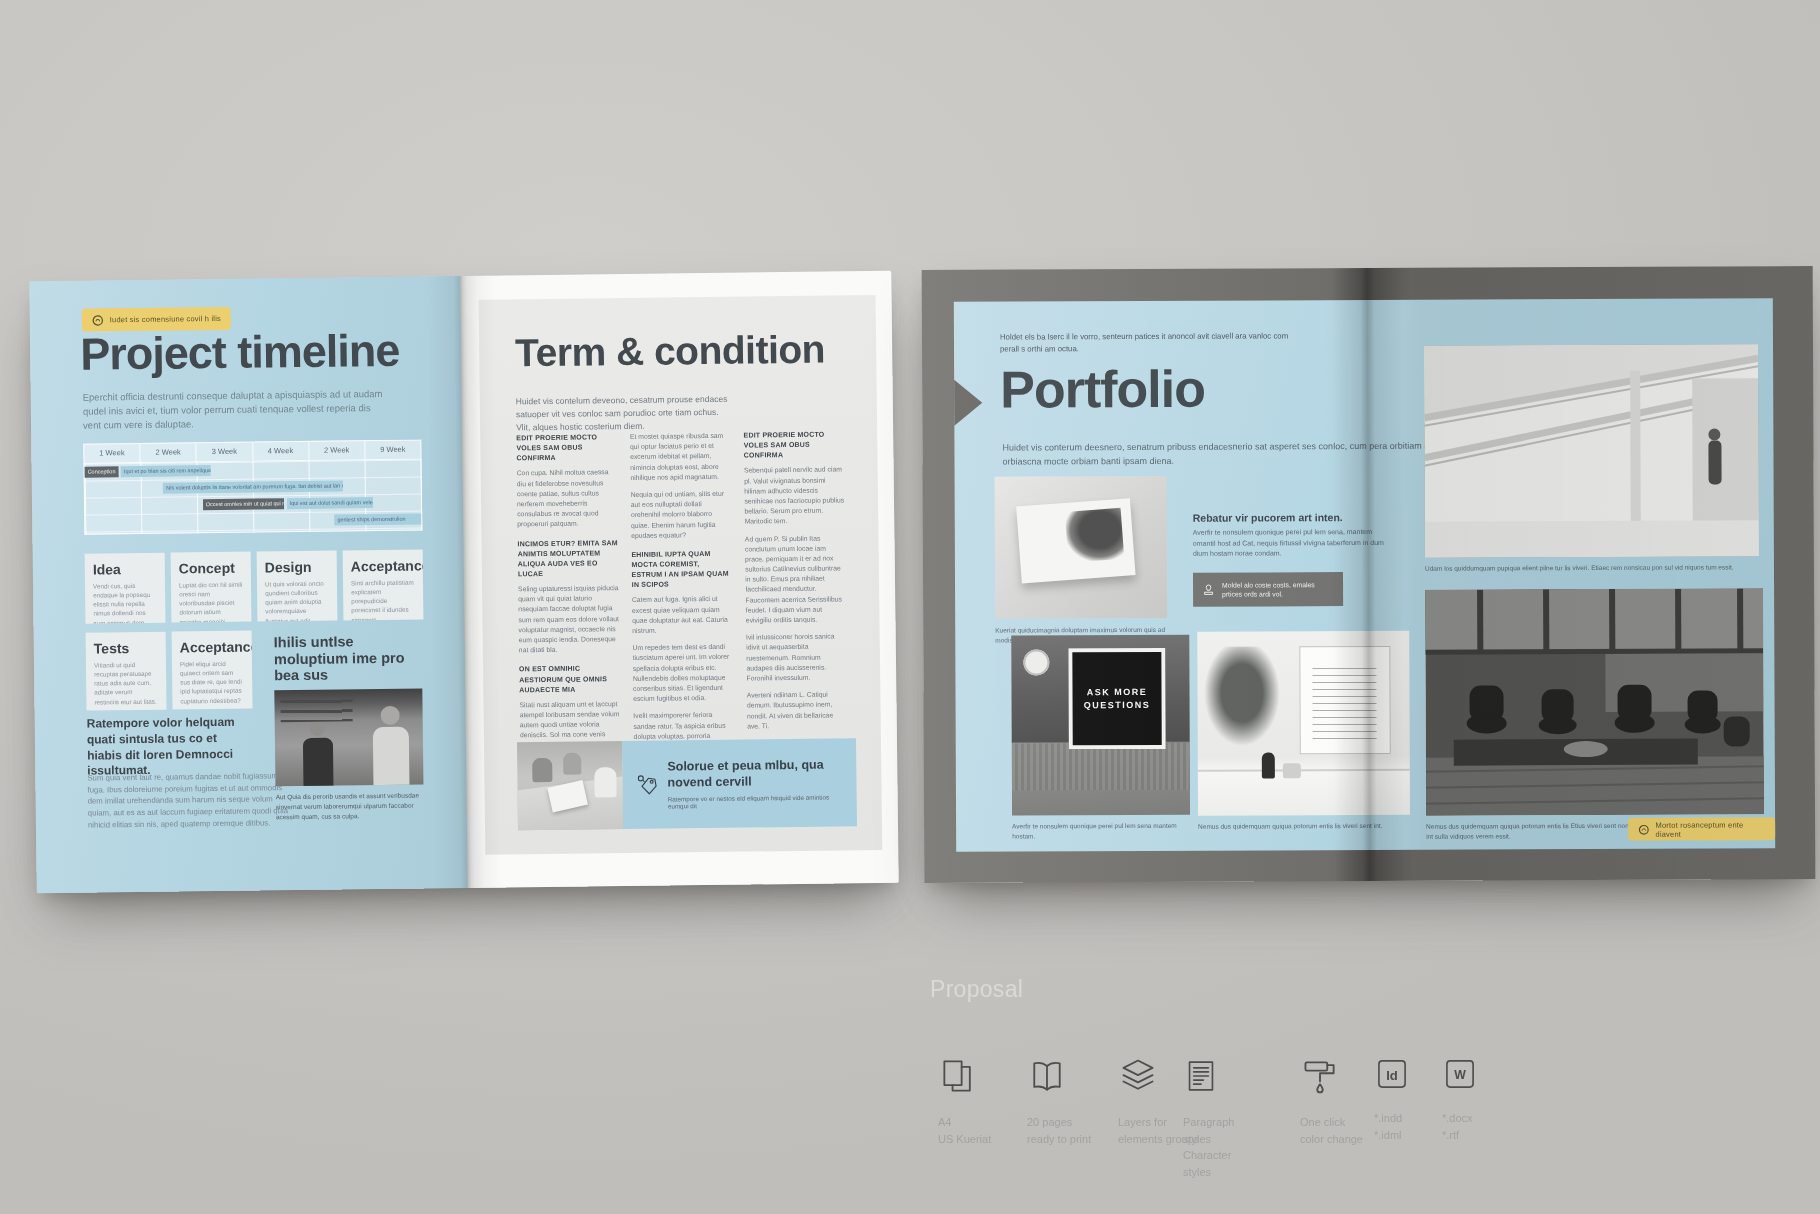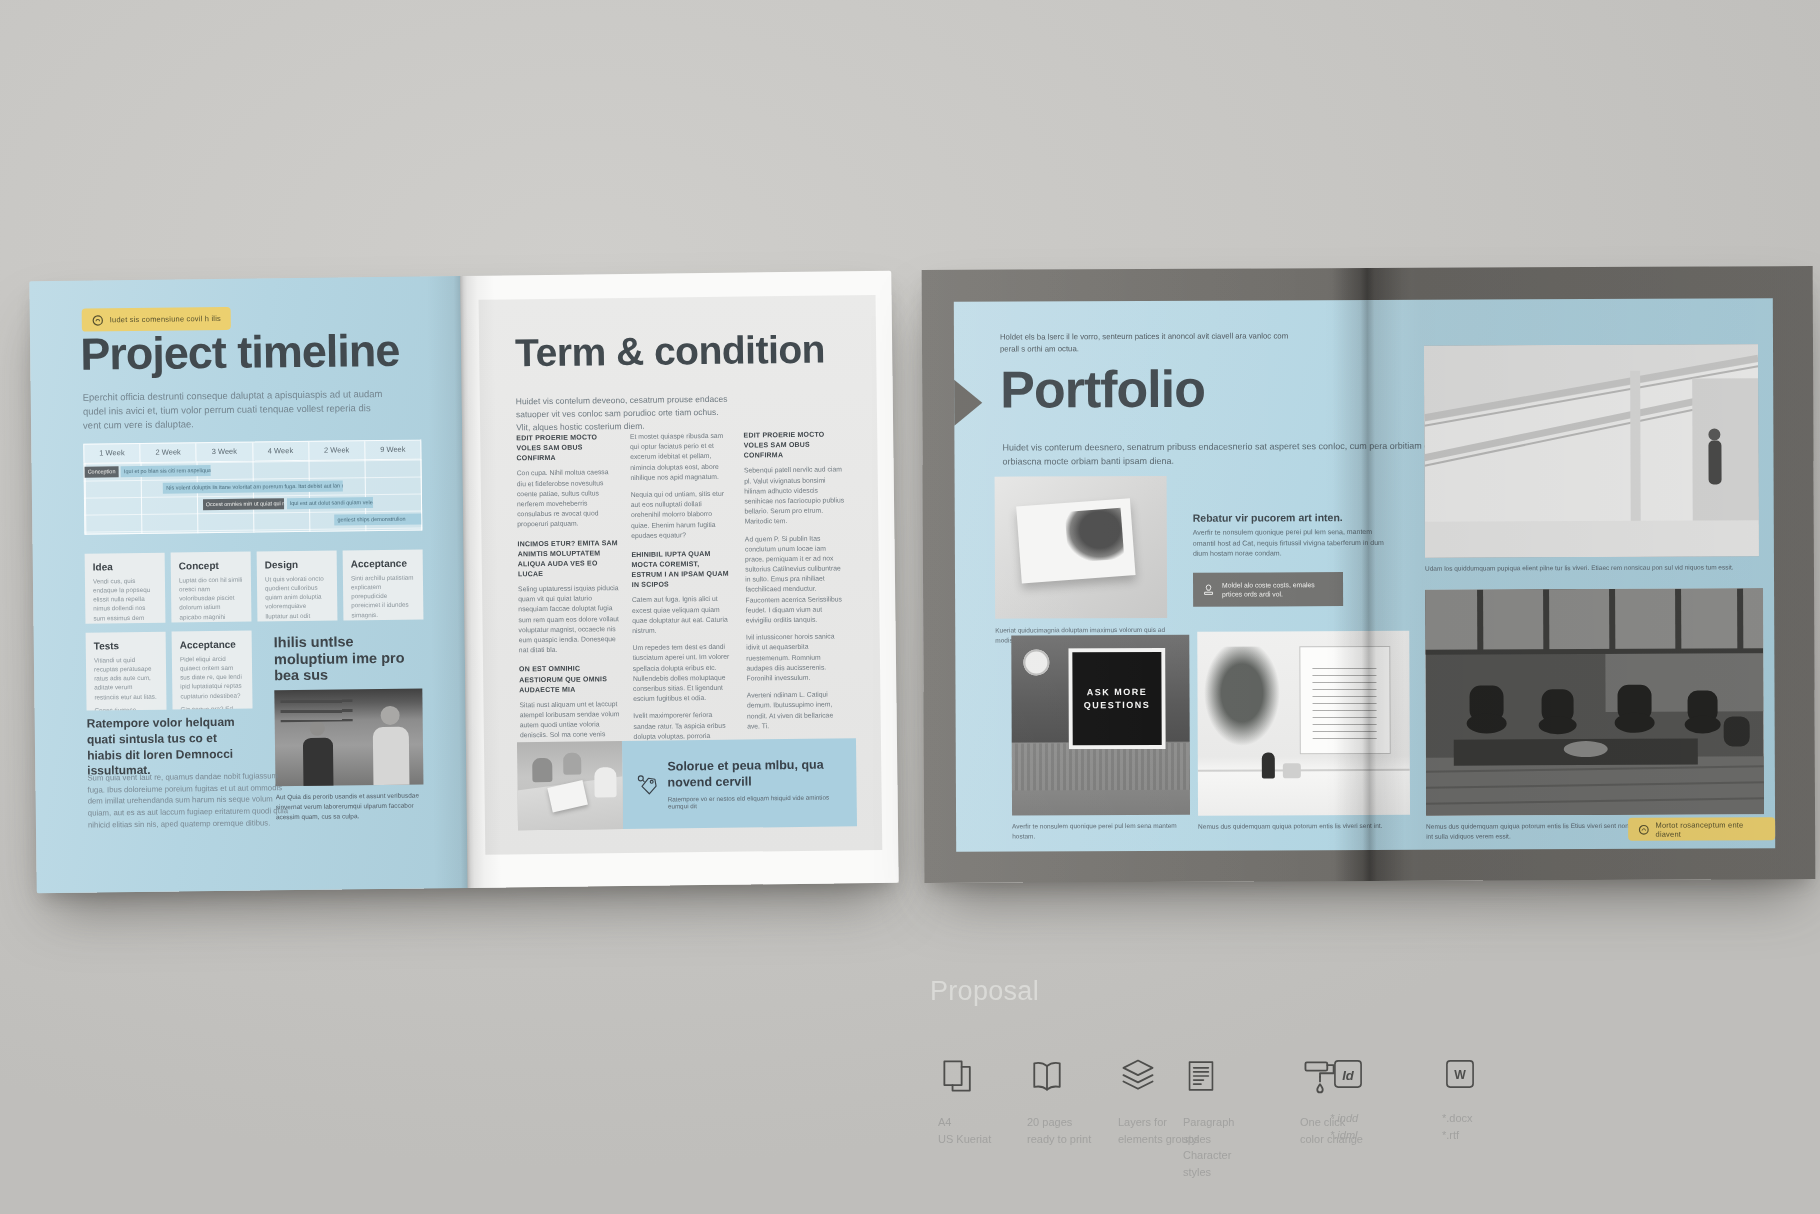--- a/index.html
+++ b/index.html
@@ -33,21 +33,21 @@
   .tl-cell:last-child{border-right:none;}
   .tl-grid{position:relative;height:70px;border:1px solid rgba(255,255,255,.85);background:rgba(241,247,250,.5);
      background-image:linear-gradient(to right, rgba(255,255,255,.85) 1px, transparent 1px),linear-gradient(to bottom, rgba(255,255,255,.6) 1px, transparent 1px);
      background-size:calc(100%/6) 100%, 100% 17px;}
   .tl-row{position:relative;height:17px;}
   .tl-bar{position:absolute;top:3px;height:11px;font-size:5.5px;line-height:11px;padding:0 3px;white-space:nowrap;overflow:hidden;box-sizing:border-box;}
   .tl-bar.light{background:#a7cfdf;color:#4c6e7e;}
   .tl-bar.dark{background:#5f6569;color:#f0f0ee;}
 
   .card{position:absolute;width:80px;background:rgba(235,238,238,.95);padding:8px 8px;box-sizing:border-box;overflow:hidden;}
-  .card h4{margin:0 0 4px 0;font-size:10px;color:#3e454a;}
+  .card h4{margin:0 0 4px 0;font-size:14px;color:#3e454a;}
   .card p{margin:0 0 4px 0;font-size:6.3px;line-height:1.45;color:#8d979d;}
   .c1{left:52px;top:273px;height:70px;} .c2{left:138px;top:273px;height:70px;}
   .c3{left:224px;top:273px;height:70px;} .c4{left:310px;top:273px;height:70px;}
   .c5{left:52px;top:352px;height:78px;} .c6{left:138px;top:352px;height:78px;}
 
   .article{position:absolute;left:240px;top:356px;width:150px;}
   .article h3{margin:0;font-size:14.5px;line-height:1.15;color:#3e454a;}
   .ph{position:relative;overflow:hidden;background:#bdbdbc;}
   .ph-couple{width:148px;height:96px;margin-top:6px;background:linear-gradient(180deg,#414141 0%,#5c5c5c 14%,#8c8c8c 32%,#9d9d9d 58%,#777776 100%);}
   .ph-couple::after{content:"";position:absolute;left:6px;top:10px;width:72px;height:22px;background:repeating-linear-gradient(180deg,#4a4a4a 0 3px,transparent 3px 10px);}
@@ -121,25 +121,25 @@
 
   .ph-gallery{position:absolute;left:470px;top:46px;width:334px;height:212px;}
   .gallery-cap{position:absolute;left:470px;top:264px;width:312px;}
   .ph-interior{position:absolute;left:470px;top:290px;width:338px;height:226px;}
   .interior-cap{position:absolute;left:470px;top:522px;width:235px;}
 
   .corner-badge{position:absolute;left:672px;top:519px;}
   .corner-badge .badge{position:static;}
 
   
-  .footer-title{position:absolute;left:930px;top:976px;font-size:27px;color:#dadad7;letter-spacing:.3px;}
+  .footer-title{position:absolute;left:930px;top:976px;font-size:23px;color:#dadad7;letter-spacing:.3px;}
   .feat{position:absolute;top:1056px;width:92px;}
   .feat svg{display:block;}
   .flabel{margin-top:18px;font-size:11px;line-height:1.5;color:#a2a2a0;white-space:pre-line;}
-  .f1{left:938px;} .f2{left:1027px;} .f3{left:1118px;} .f4{left:1183px;} .f5{left:1300px;} .f6{left:1330px;font-style:italic;} .f7{left:1442px;}
+  .f1{left:938px;} .f2{left:1027px;} .f3{left:1118px;} .f4{left:1183px;} .f5{left:1300px;} .f6{left:1374px;} .f7{left:1442px;}
 
   svg.ic{stroke:#4e4e4c;fill:none;stroke-width:2;stroke-linecap:round;stroke-linejoin:round;}
 </style>
 </head>
 <body>
 
 <div class="stage">
 
   <div class="spread" id="left-spread">
 

